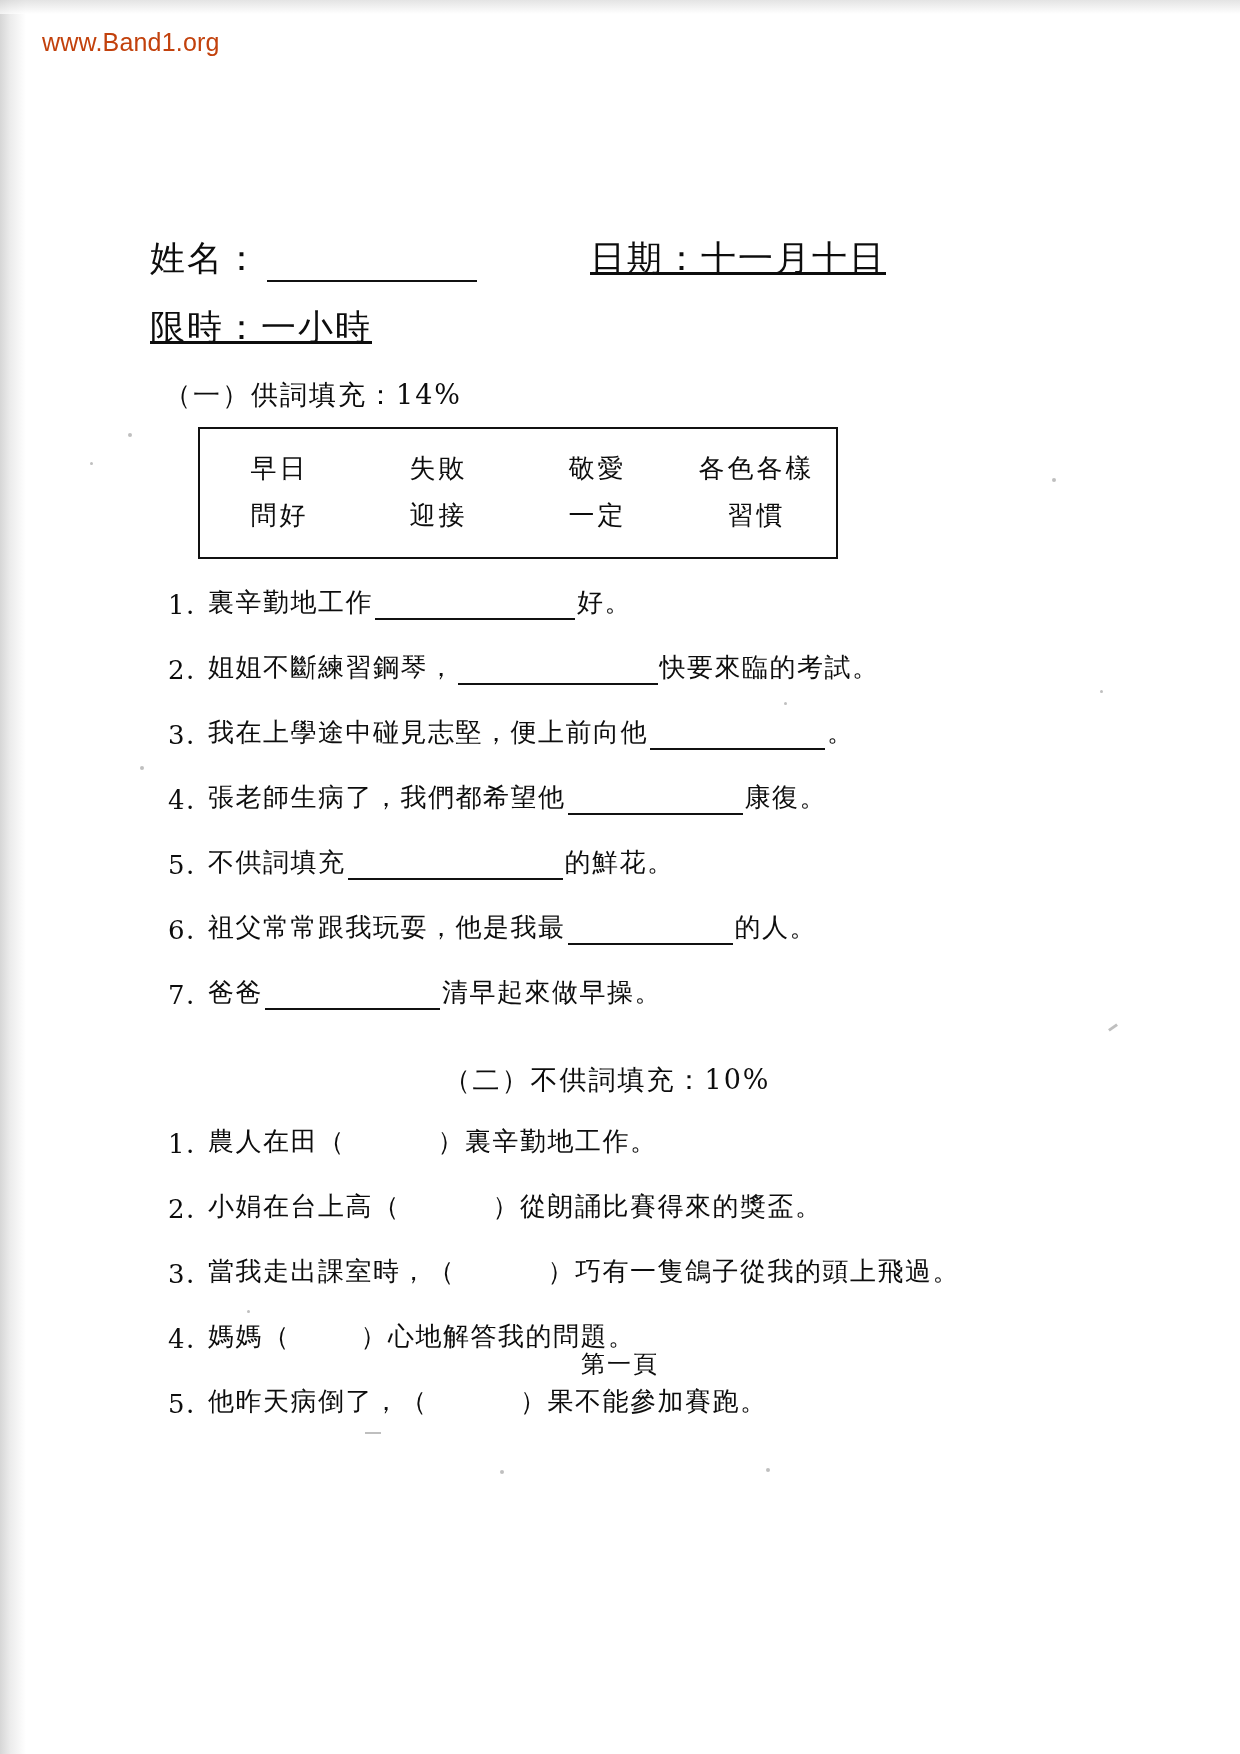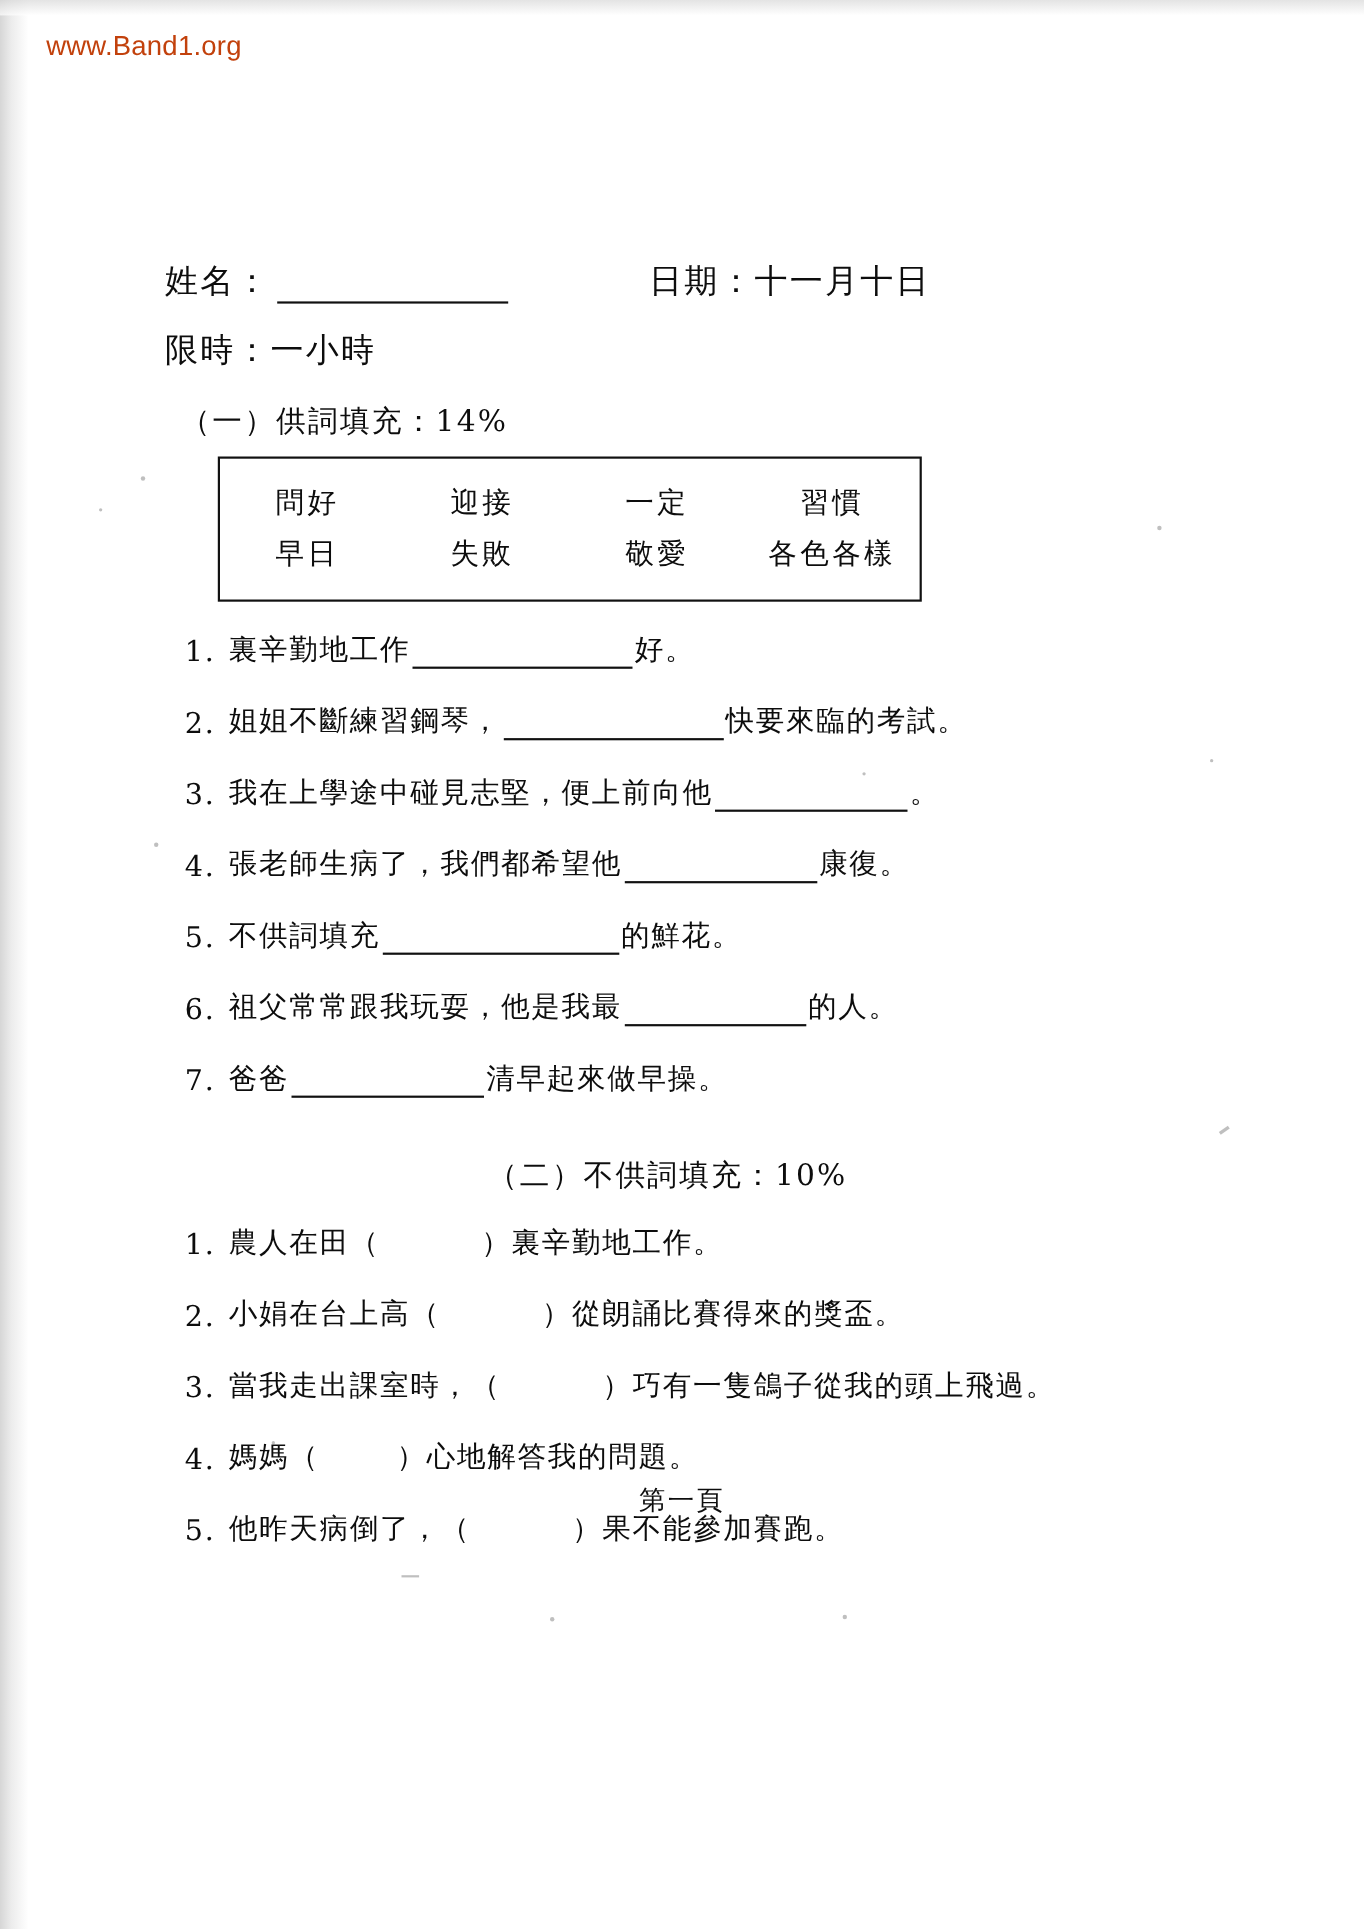--- a/index.html
+++ b/index.html
@@ -49,26 +49,26 @@
   .sheet {
     position: absolute;
     left: 150px;
     top: 235px;
     width: 900px;
   }
 
   .hdr-row {
     display: flex;
     align-items: flex-end;
-    font-size: 30px;
+    font-size: 35px;
     letter-spacing: 2px;
     margin-bottom: 22px;
   }
   .hdr-left { display: flex; align-items: flex-end; width: 440px; }
-  .hdr-right { display: flex; align-items: flex-end; }
+  .hdr-right { display: flex; align-items: flex-end; text-decoration: underline; }
   .lbl { white-space: nowrap; }
   .ul-line {
     display: inline-block;
     border-bottom: 2px solid #111;
     height: 26px;
     margin: 0 6px;
   }
   .w210 { width: 210px; }
   .w95  { width: 95px; }
   .w70  { width: 70px; }
@@ -174,31 +174,31 @@
     <div class="hdr-row">
       <div class="hdr-right">
         <span class="lbl">限時：一小時</span>
       </div>
     </div>
 
     <div class="sec-title">（一）供詞填充：14%</div>
 
     <div class="wordbox">
       <div class="wb-row">
+        <span class="wb-cell">早日</span>
+        <span class="wb-cell">失敗</span>
+        <span class="wb-cell">敬愛</span>
+        <span class="wb-cell">各色各樣</span>
+      </div>
+      <div class="wb-row">
         <span class="wb-cell">問好</span>
         <span class="wb-cell">迎接</span>
         <span class="wb-cell">一定</span>
         <span class="wb-cell">習慣</span>
       </div>
-      <div class="wb-row">
-        <span class="wb-cell">早日</span>
-        <span class="wb-cell">失敗</span>
-        <span class="wb-cell">敬愛</span>
-        <span class="wb-cell">各色各樣</span>
-      </div>
     </div>
 
     <div class="qlist">
 
       <div class="q">
         <span class="qn">1.</span>
         <span>裏辛勤地工作</span>
         <span class="blank b200"></span>
         <span>好。</span>
       </div>

